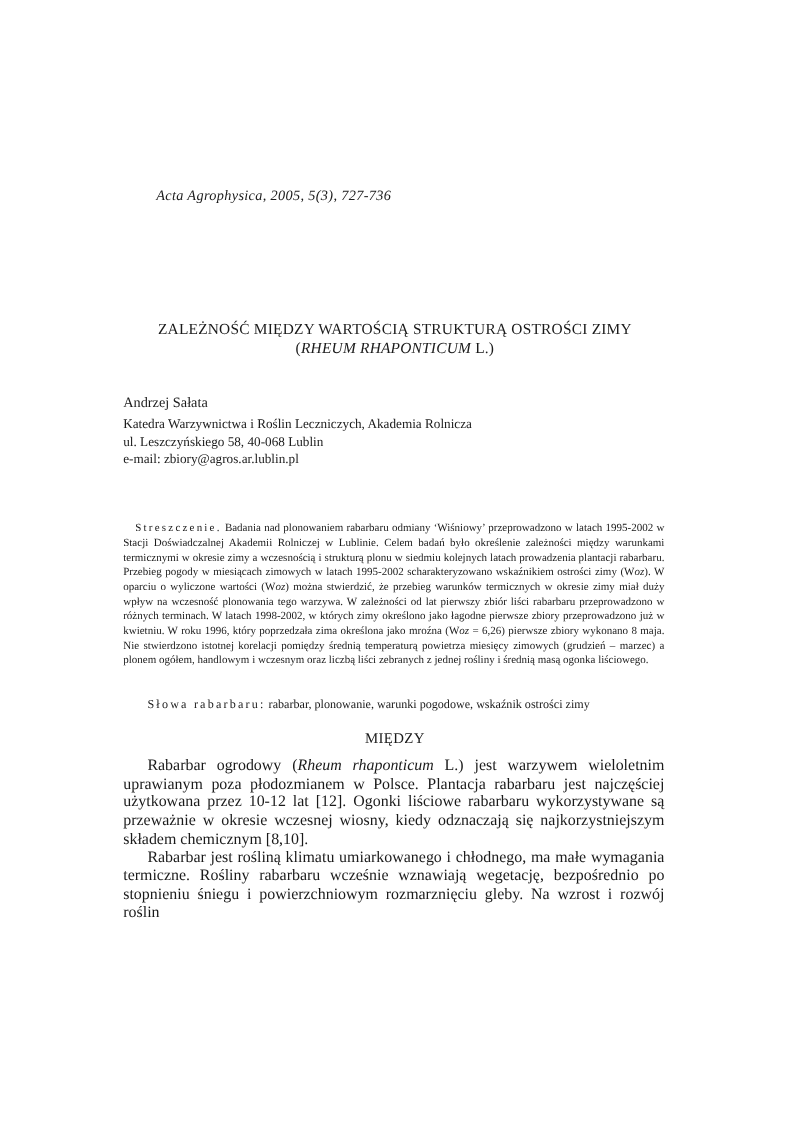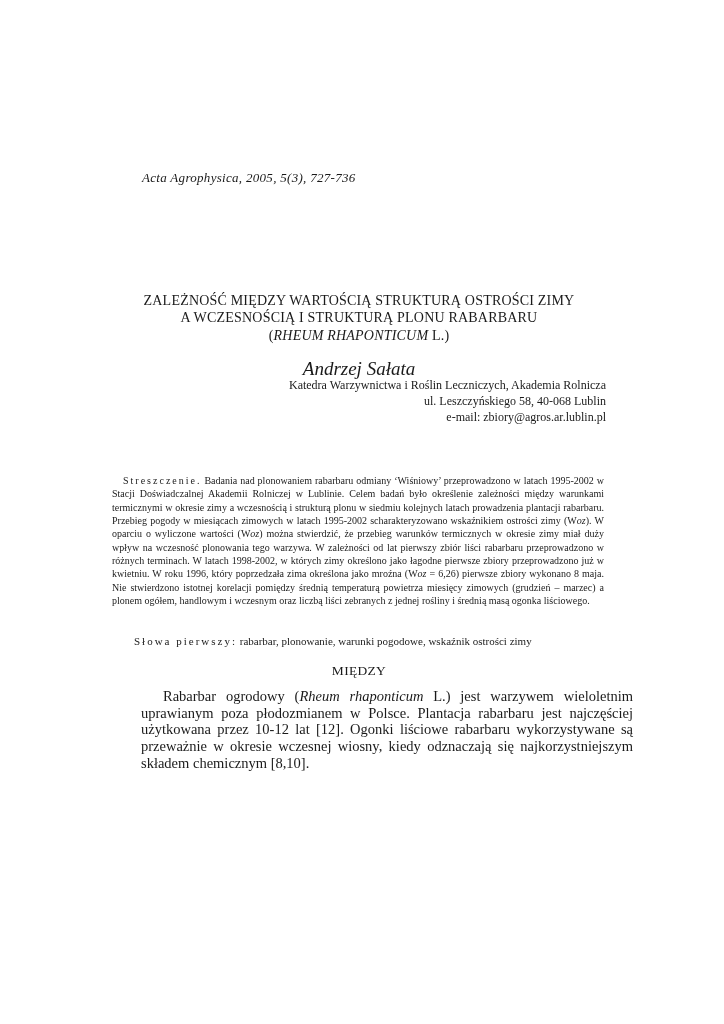--- a/index.html
+++ b/index.html
@@ -29,30 +29,29 @@
     text-align: center;
     font-size: 14px;
     line-height: 17.4px;
     letter-spacing: 0.2px;
   }
   .author {
     position: absolute;
     left: 112px;
     top: 358px;
     width: 494px;
-    text-align: center;
-    font-size: 19px;
-    font-style: italic;
+    text-align: left;
+    font-size: 13px;
   }
   .affiliation {
     position: absolute;
     left: 112px;
     top: 378px;
     width: 494px;
-    text-align: right;
+    text-align: left;
     font-size: 12px;
     line-height: 15.8px;
   }
   .abstract {
     position: absolute;
     left: 112px;
     top: 474px;
     width: 492px;
     font-size: 10px;
     line-height: 13.35px;
@@ -79,48 +78,47 @@
     letter-spacing: 0.3px;
   }
   .body-text {
     position: absolute;
     left: 112px;
     top: 688px;
     width: 492px;
     font-size: 14.5px;
     line-height: 16.7px;
     text-align: justify;
-    margin-left: 29px;
   }
   .body-text p { margin: 0; text-indent: 22px; }
 </style>
 </head>
 <body>
 
 <div class="page">
 
   <div class="journal-header">Acta Agrophysica, 2005, 5(3), 727-736</div>
 
   <div class="title-block">
     <div>ZALEŻNOŚĆ MIĘDZY WARTOŚCIĄ STRUKTURĄ OSTROŚCI ZIMY</div>
-    <div>A WCZESNOŚCIĄ I STRUKTURĄ PLONU RABARBARU</div>
     <div><span>(</span><span style="font-style: italic;">RHEUM RHAPONTICUM</span><span> L.)</span></div>
   </div>
 
   <div class="author">Andrzej Sałata</div>
 
   <div class="affiliation">
     <div>Katedra Warzywnictwa i Roślin Leczniczych, Akademia Rolnicza</div>
     <div>ul. Leszczyńskiego 58, 40-068 Lublin</div>
     <div>e-mail: zbiory@agros.ar.lublin.pl</div>
   </div>
 
   <div class="abstract"><span class="spaced-label">Streszczenie.</span><span><span> Badania nad plonowaniem rabarbaru odmiany ‘Wiśniowy’ przeprowadzono w latach 1995-2002 w Stacji Doświadczalnej Akademii Rolniczej w Lublinie. Celem badań było określenie zależności między warunkami termicznymi w okresie zimy a wczesnością i strukturą plonu w siedmiu kolejnych latach prowadzenia plantacji rabarbaru. Przebieg pogody w miesiącach zimowych w latach 1995-2002 scharakteryzowano wskaźnikiem ostrości zimy (W</span><span style="font-style: italic;">oz</span><span>). W oparciu o wyliczone wartości (W</span><span style="font-style: italic;">oz</span><span>) można stwierdzić, że przebieg warunków termicznych w okresie zimy miał duży wpływ na wczesność plonowania tego warzywa. W zależności od lat pierwszy zbiór liści rabarbaru przeprowadzono w różnych terminach. W latach 1998-2002, w których zimy określono jako łagodne pierwsze zbiory przeprowadzono już w kwietniu. W roku 1996, który poprzedzała zima określona jako mroźna (W</span><span style="font-style: italic;">oz</span><span> = 6,26) pierwsze zbiory wykonano 8 maja. Nie stwierdzono istotnej korelacji pomiędzy średnią temperaturą powietrza miesięcy zimowych (grudzień – marzec) a plonem ogółem, handlowym i wczesnym oraz liczbą liści zebranych z jednej rośliny i średnią masą ogonka liściowego.</span></span></div>
 
-  <div class="keywords"><span class="spaced-label">Słowa pierwszy:</span><span> rabarbar, plonowanie, warunki pogodowe, wskaźnik ostrości zimy</span></div>
+  <div class="keywords"><span class="spaced-label">Słowa rabarbaru:</span><span> rabarbar, plonowanie, warunki pogodowe, wskaźnik ostrości zimy</span></div>
 
   <div class="section-heading">MIĘDZY</div>
 
   <div class="body-text">
     <p><span>Rabarbar ogrodowy (</span><span style="font-style: italic;">Rheum rhaponticum</span><span> L.) jest warzywem wieloletnim uprawianym poza płodozmianem w Polsce. Plantacja rabarbaru jest najczęściej użytkowana przez 10-12 lat [12]. Ogonki liściowe rabarbaru wykorzystywane są przeważnie w okresie wczesnej wiosny, kiedy odznaczają się najkorzystniejszym składem chemicznym [8,10].</span></p>
+    <p><span>Rabarbar jest rośliną klimatu umiarkowanego i chłodnego, ma małe wymagania termiczne. Rośliny rabarbaru wcześnie wznawiają wegetację, bezpośrednio po stopnieniu śniegu i powierzchniowym rozmarznięciu gleby. Na wzrost i rozwój roślin</span></p>
   </div>
 
 </div>
 
 </body></html>

